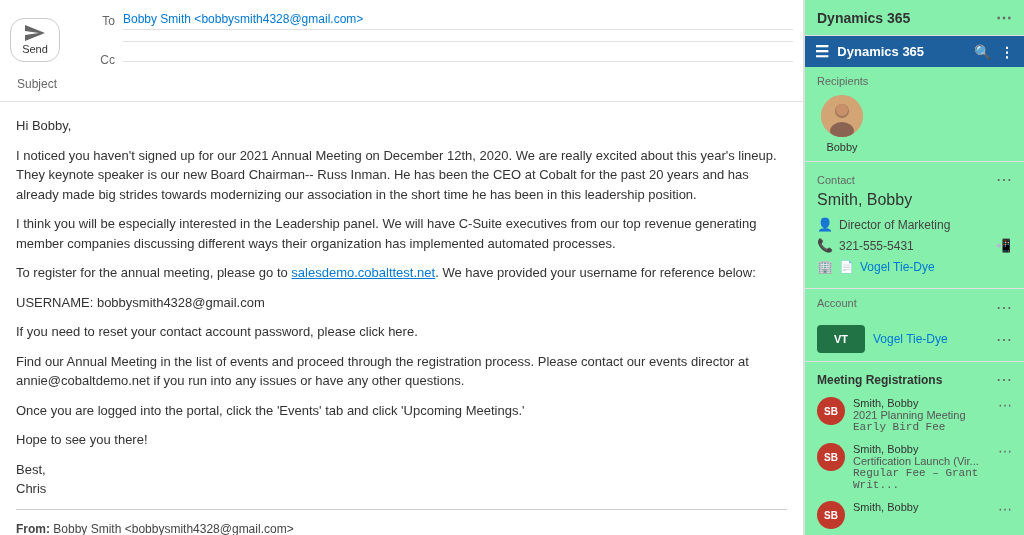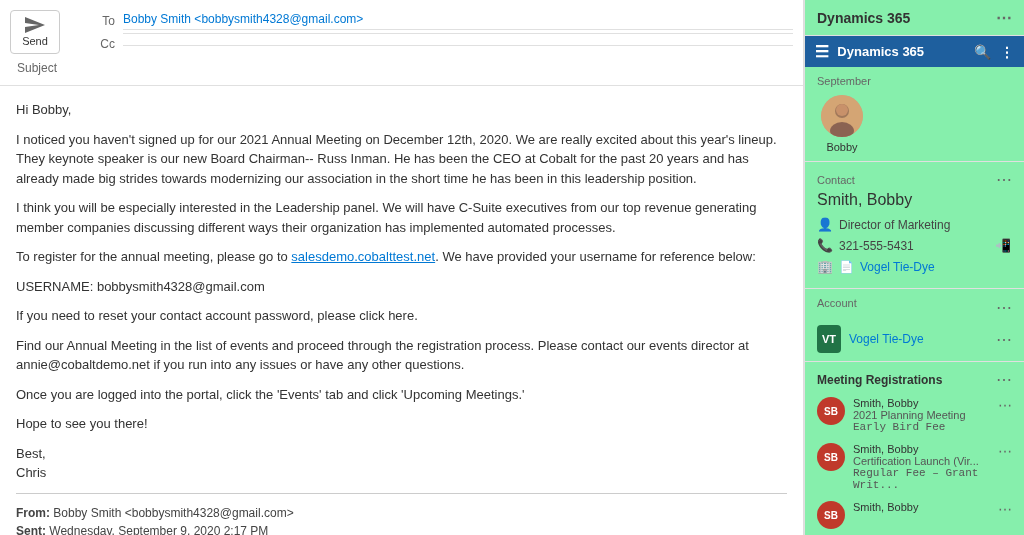--- a/index.html
+++ b/index.html
@@ -21,21 +21,21 @@
       display: flex;
       align-items: center;
       padding: 3px 0;
     }
     .send-btn {
       display: flex;
       flex-direction: column;
       align-items: center;
       justify-content: center;
       border: 1px solid #ccc;
-      border-radius: 4px;
+      border-radius: 14px;
       padding: 4px 10px;
       cursor: pointer;
       background: #fff;
       margin-right: 8px;
       font-size: 11px;
       color: #333;
       width: 50px;
       height: 44px;
     }
     .send-btn svg { margin-bottom: 2px; }
@@ -202,21 +202,21 @@
       align-items: center;
       justify-content: space-between;
       margin-bottom: 8px;
     }
     .account-item {
       display: flex;
       align-items: center;
       gap: 8px;
     }
     .account-avatar {
-      width: 24px;
+      width: 48px;
       height: 28px;
       border-radius: 4px;
       background: #217346;
       color: #fff;
       font-size: 11px;
       font-weight: 600;
       display: flex;
       align-items: center;
       justify-content: center;
       flex-shrink: 0;
@@ -277,21 +277,21 @@
     
     .email-body::-webkit-scrollbar,
     .meetings-section::-webkit-scrollbar { width: 4px; }
     .email-body::-webkit-scrollbar-thumb,
     .meetings-section::-webkit-scrollbar-thumb { background: #ccc; border-radius: 2px; }
 
     .to-cc-wrapper {
       display: flex;
       flex-direction: column;
       flex: 1;
-      gap: 0;
+      gap: 8px;
     }
     .divider-line {
       height: 1px;
       background: #e0e0e0;
       margin: 0 0 0 55px;
     }
   </style>
 </head>
 <body>
 
@@ -350,21 +350,21 @@
     <span class="close-icon">⋯</span>
   </div>
   <div class="sidebar-nav">
     <span class="nav-menu-icon">☰</span>
     <span class="nav-title">Dynamics 365</span>
     <span class="nav-search-icon">🔍</span>
     <span class="nav-more-icon">⋮</span>
   </div>
 
   <div class="recipients-section">
-    <div class="section-title">September</div>
+    <div class="section-title">Recipients</div>
     <div class="recipient-avatar">
       <div class="avatar-img">
 
         <svg viewBox="0 0 42 42" xmlns="http://www.w3.org/2000/svg">
           <circle cx="21" cy="21" r="21" fill="#d4a574"></circle>
           <circle cx="21" cy="16" r="7" fill="#a0785a"></circle>
           <ellipse cx="21" cy="36" rx="12" ry="9" fill="#8B6352"></ellipse>
           <circle cx="21" cy="15" r="6" fill="#c8916a"></circle>
         </svg>
       </div>

